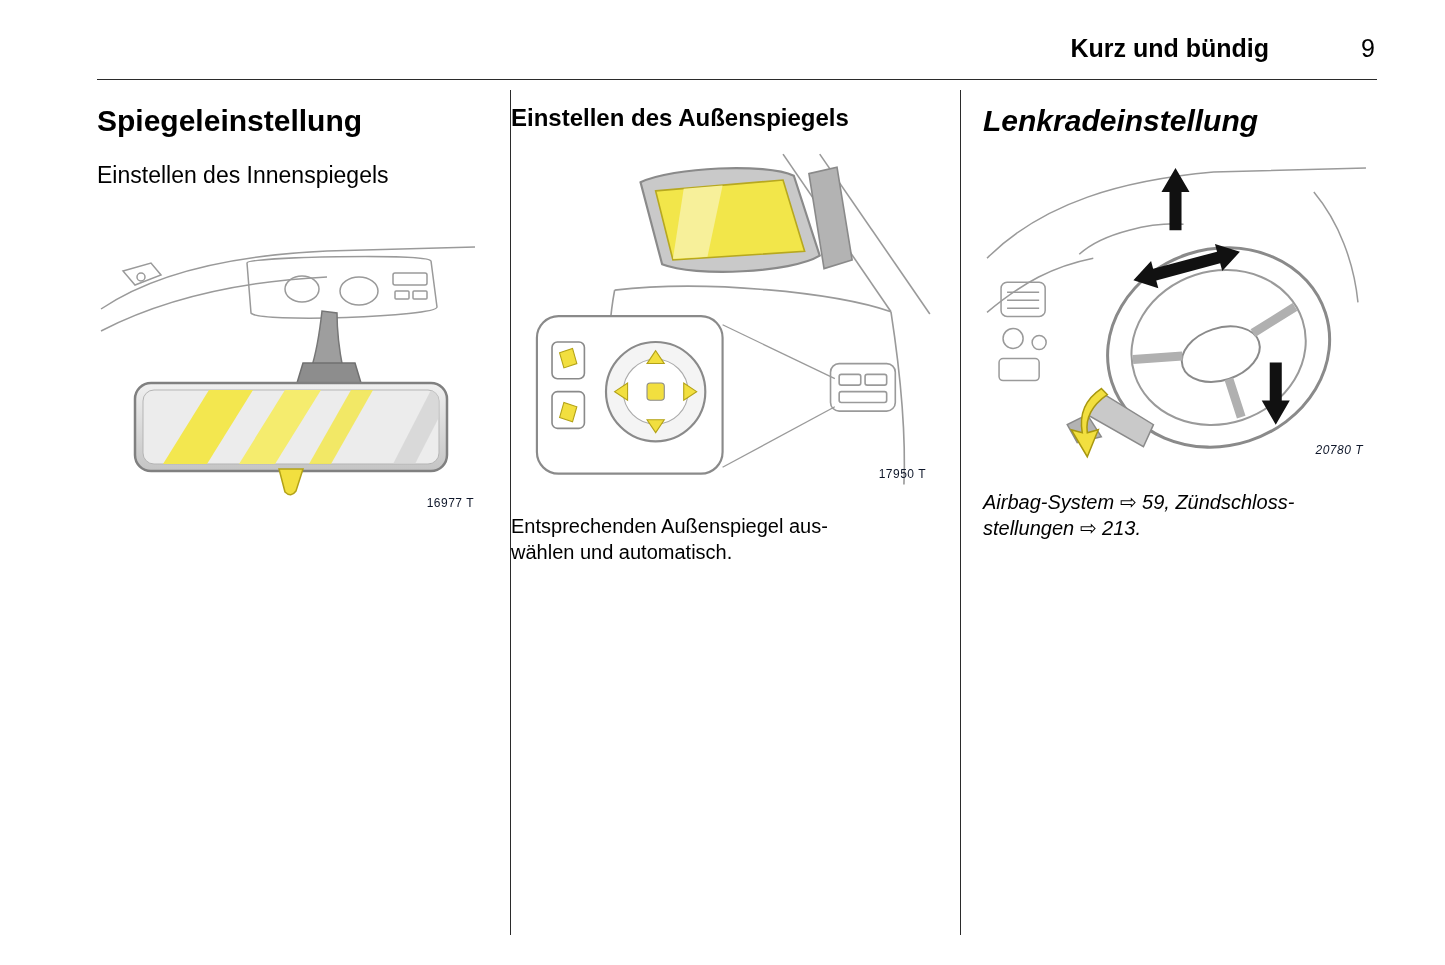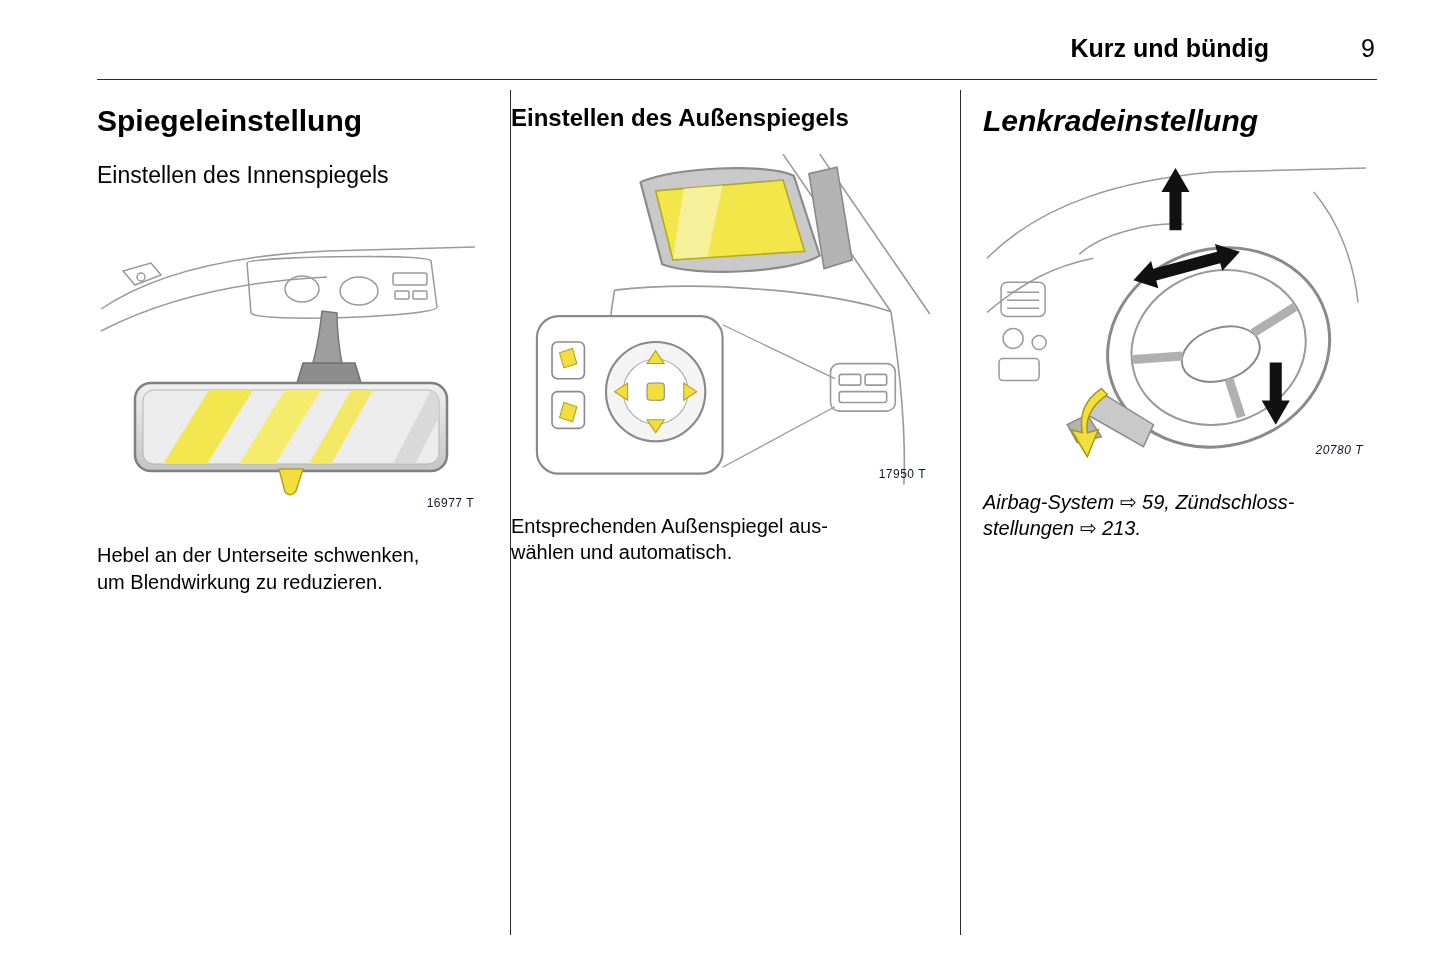--- a/index.html
+++ b/index.html
@@ -96,22 +96,20 @@
             <polygon points="66,253 112,179 156,179 110,253" fill="#f3e74f"></polygon>
             <polygon points="142,253 188,179 224,179 178,253" fill="#f5ec6e"></polygon>
             <polygon points="212,253 254,179 276,179 234,253" fill="#f3e74f" opacity="0.85"></polygon>
             <polygon points="296,253 334,179 356,179 318,253" fill="#d2d2d2" opacity="0.7"></polygon>
           </g>
           <path d="M182,258 h24 l-7,22 q-5,7 -11,1 z" fill="#f2df3f" stroke="#b3a217" stroke-width="1.5"></path>
         </svg>
         <figcaption class="fig-label">16977 T</figcaption>
       </figure>
 
-      <p class="body-text">Hebel an der Unterseite schwenken,
-um Blendwirkung zu reduzieren.</p>
     </section>
 
     <section class="col col-middle">
       <h2 class="sub-bold">Einstellen des Außenspiegels</h2>
 
       <figure>
         <svg viewBox="0 0 390 310" xmlns="http://www.w3.org/2000/svg">
           <g stroke="#9a9a9a" fill="none" stroke-width="1.5">
             <path d="M286,2 L388,150"></path>
             <path d="M252,2 L352,148"></path>

